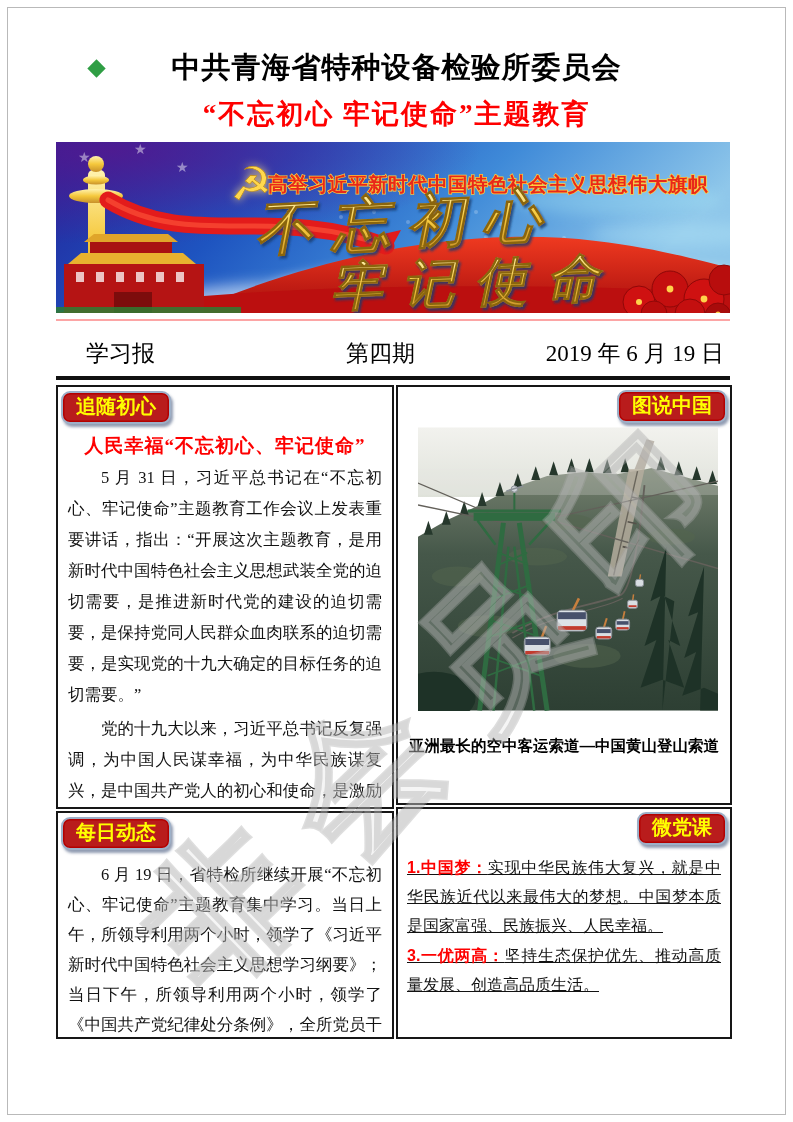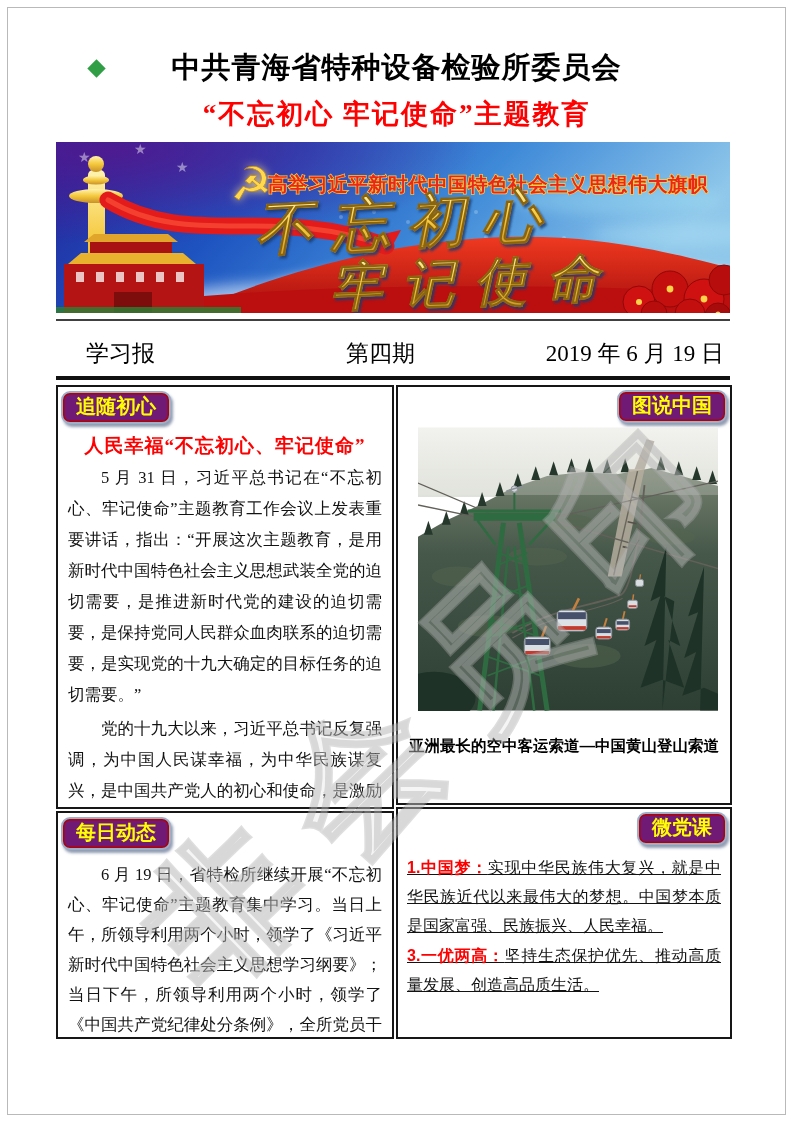--- a/index.html
+++ b/index.html
@@ -9,35 +9,35 @@
   
   .hdr{margin-top:40px;text-align:center;position:relative;}
   .green-diamond{position:absolute;left:82px;top:14px;width:13px;height:13px;background:#2f9e44;transform:rotate(45deg);}
   .org-title{margin:0;font-size:29px;font-weight:bold;color:#000;letter-spacing:1px;}
   .theme-title{margin:8px 0 0;font-size:27px;font-weight:bold;color:#fe0000;letter-spacing:2px;}
 
   
   .banner{margin:10px 0 0 48px;width:674px;height:171px;overflow:hidden;}
 
   
-  .masthead{margin:6px 0 0 48px;width:674px;border-top:2px solid #404040;border-bottom:4px solid #111;
+  .masthead{margin:6px 0 0 48px;width:674px;border-top:2px solid #fca5a5;border-bottom:4px solid #111;
     display:flex;align-items:baseline;padding:5px 0 7px;font-size:23px;color:#000;}
   .masthead .pub{width:210px;padding-left:30px;box-sizing:border-box;}
   .masthead .issue{flex:1;text-align:center;margin-top:12px;}
   .masthead .date{width:235px;text-align:right;padding-right:6px;box-sizing:border-box;}
 
   
   .columns{margin:5px 0 0 48px;width:676px;display:grid;grid-template-columns:338px 336px;column-gap:2px;}
   .box{border:2.5px solid #161616;box-sizing:border-box;overflow:hidden;background:transparent;}
   .follow-box{height:424px;margin-bottom:2px;}
   .daily-box{height:228px;}
   .photo-box{height:420px;margin-bottom:2px;}
   .lesson-box{height:232px;}
 
-  .badge{display:inline-block;background:#701a75;color:#ffff00;font-family:"Liberation Sans","DejaVu Sans",sans-serif;
+  .badge{display:inline-block;background:#b91c1c;color:#ffff00;font-family:"Liberation Sans","DejaVu Sans",sans-serif;
     font-weight:bold;font-size:20px;padding:2px 13px 4px;border:2px solid #9db0c8;border-radius:9px;
     box-shadow:2px 3px 3px rgba(55,75,115,.55), inset 0 0 0 1.5px #b30000;line-height:1.15;}
   .badge-left{margin:4px 0 0 3px;}
   .badge-row-right{text-align:right;margin:3px 3px 0 0;}
 
   .red-heading{margin:9px 6px 0;text-align:center;color:#fe0000;font-weight:bold;font-size:19px;letter-spacing:1px;}
   p.bodytext{margin:3px 10px 0;font-size:16.5px;line-height:31px;text-align:justify;text-indent:2em;color:#121212;}
   .daily-box p.bodytext{line-height:30px;margin-top:10px;}
 
   .photo{margin:4px 6px 0 20px;line-height:0;}

